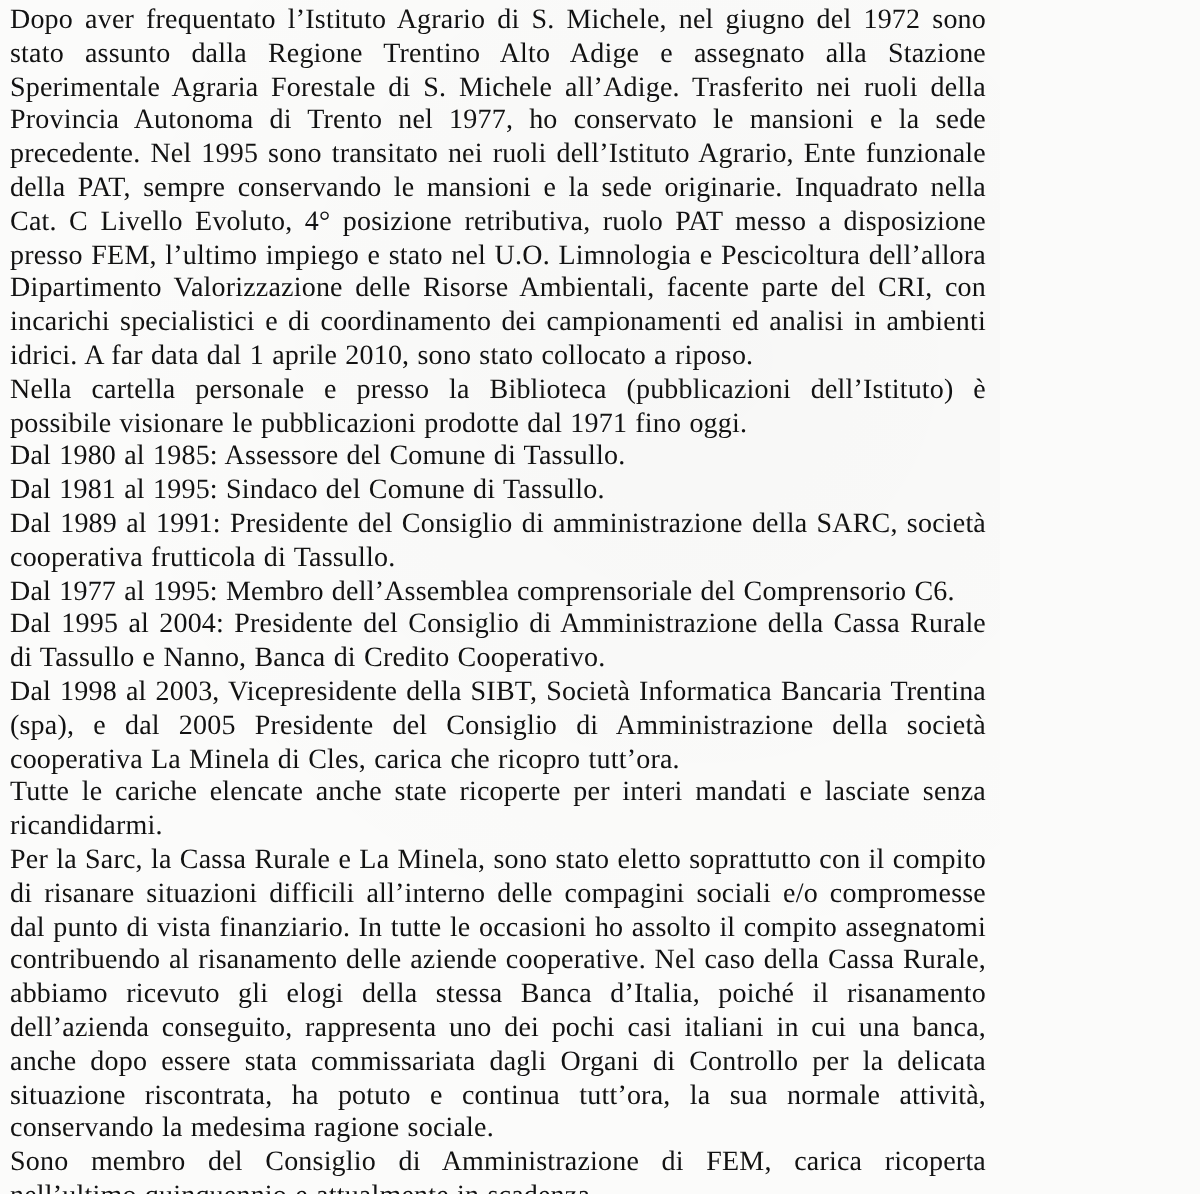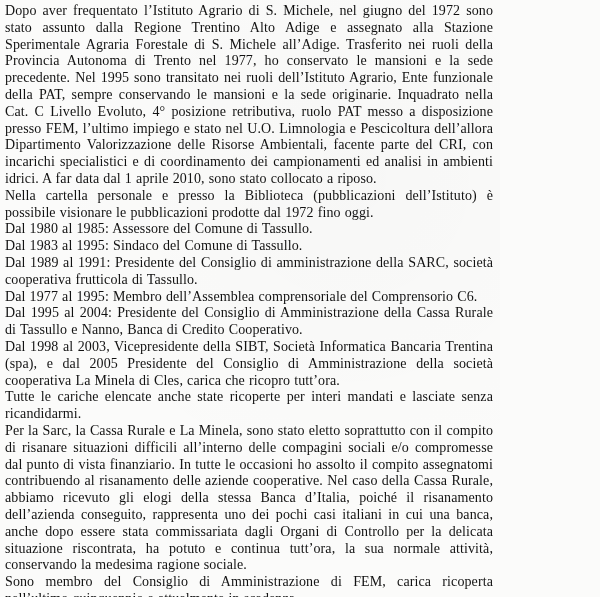--- a/index.html
+++ b/index.html
@@ -30,23 +30,23 @@
       letter-spacing: 0.1px;
       word-spacing: 0.5px;
     }
   </style>
 </head>
 <body>
 
 <div class="scan-page">
   <div class="doc-text">
     <p>Dopo aver frequentato l’Istituto Agrario di S. Michele, nel giugno del 1972 sono stato assunto dalla Regione Trentino Alto Adige e assegnato alla Stazione Sperimentale Agraria Forestale di S. Michele all’Adige. Trasferito nei ruoli della Provincia Autonoma di Trento nel 1977, ho conservato le mansioni e la sede precedente. Nel 1995 sono transitato nei ruoli dell’Istituto Agrario, Ente funzionale della PAT, sempre conservando le mansioni e la sede originarie. Inquadrato nella Cat. C Livello Evoluto, 4° posizione retributiva, ruolo PAT messo a disposizione presso FEM, l’ultimo impiego e stato nel U.O. Limnologia e Pescicoltura dell’allora Dipartimento Valorizzazione delle Risorse Ambientali, facente parte del CRI, con incarichi specialistici e di coordinamento dei campionamenti ed analisi in ambienti idrici. A far data dal 1 aprile 2010, sono stato collocato a riposo.</p>
-    <p>Nella cartella personale e presso la Biblioteca (pubblicazioni dell’Istituto) è possibile visionare le pubblicazioni prodotte dal 1972 fino oggi.</p>
+    <p>Nella cartella personale e presso la Biblioteca (pubblicazioni dell’Istituto) è possibile visionare le pubblicazioni prodotte dal 1971 fino oggi.</p>
     <p>Dal 1980 al 1985: Assessore del Comune di Tassullo.</p>
-    <p>Dal 1983 al 1995: Sindaco del Comune di Tassullo.</p>
+    <p>Dal 1981 al 1995: Sindaco del Comune di Tassullo.</p>
     <p>Dal 1989 al 1991: Presidente del Consiglio di amministrazione della SARC, società cooperativa frutticola di Tassullo.</p>
     <p>Dal 1977 al 1995: Membro dell’Assemblea comprensoriale del Comprensorio C6.</p>
     <p>Dal 1995 al 2004: Presidente del Consiglio di Amministrazione della Cassa Rurale di Tassullo e Nanno, Banca di Credito Cooperativo.</p>
     <p>Dal 1998 al 2003, Vicepresidente della SIBT, Società Informatica Bancaria Trentina (spa), e dal 2005 Presidente del Consiglio di Amministrazione della società cooperativa La Minela di Cles, carica che ricopro tutt’ora.</p>
     <p>Tutte le cariche elencate anche state ricoperte per interi mandati e lasciate senza ricandidarmi.</p>
     <p>Per la Sarc, la Cassa Rurale e La Minela, sono stato eletto soprattutto con il compito di risanare situazioni difficili all’interno delle compagini sociali e/o compromesse dal punto di vista finanziario. In tutte le occasioni ho assolto il compito assegnatomi contribuendo al risanamento delle aziende cooperative. Nel caso della Cassa Rurale, abbiamo ricevuto gli elogi della stessa Banca d’Italia, poiché il risanamento dell’azienda conseguito, rappresenta uno dei pochi casi italiani in cui una banca, anche dopo essere stata commissariata dagli Organi di Controllo per la delicata situazione riscontrata, ha potuto e continua tutt’ora, la sua normale attività, conservando la medesima ragione sociale.</p>
     <p>Sono membro del Consiglio di Amministrazione di FEM, carica ricoperta nell’ultimo quinquennio e attualmente in scadenza.</p>
   </div>
 </div>
 

